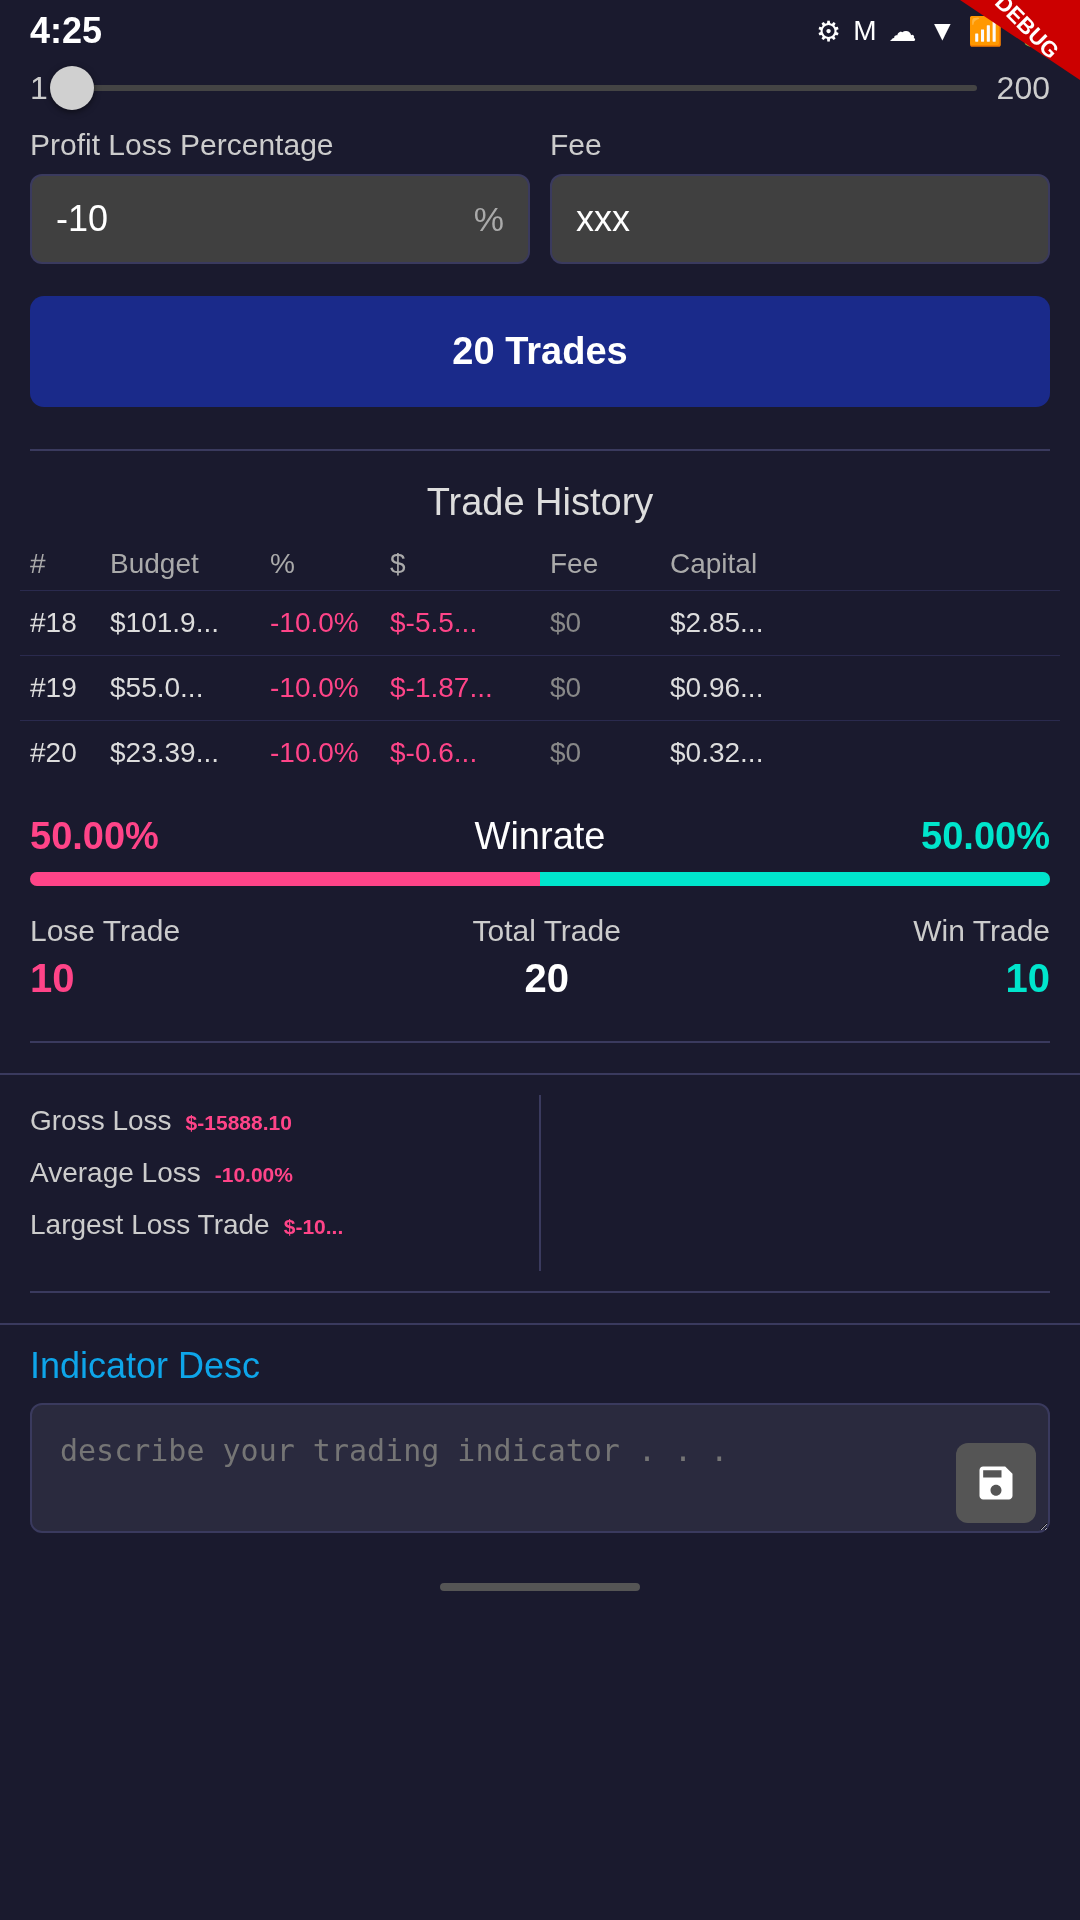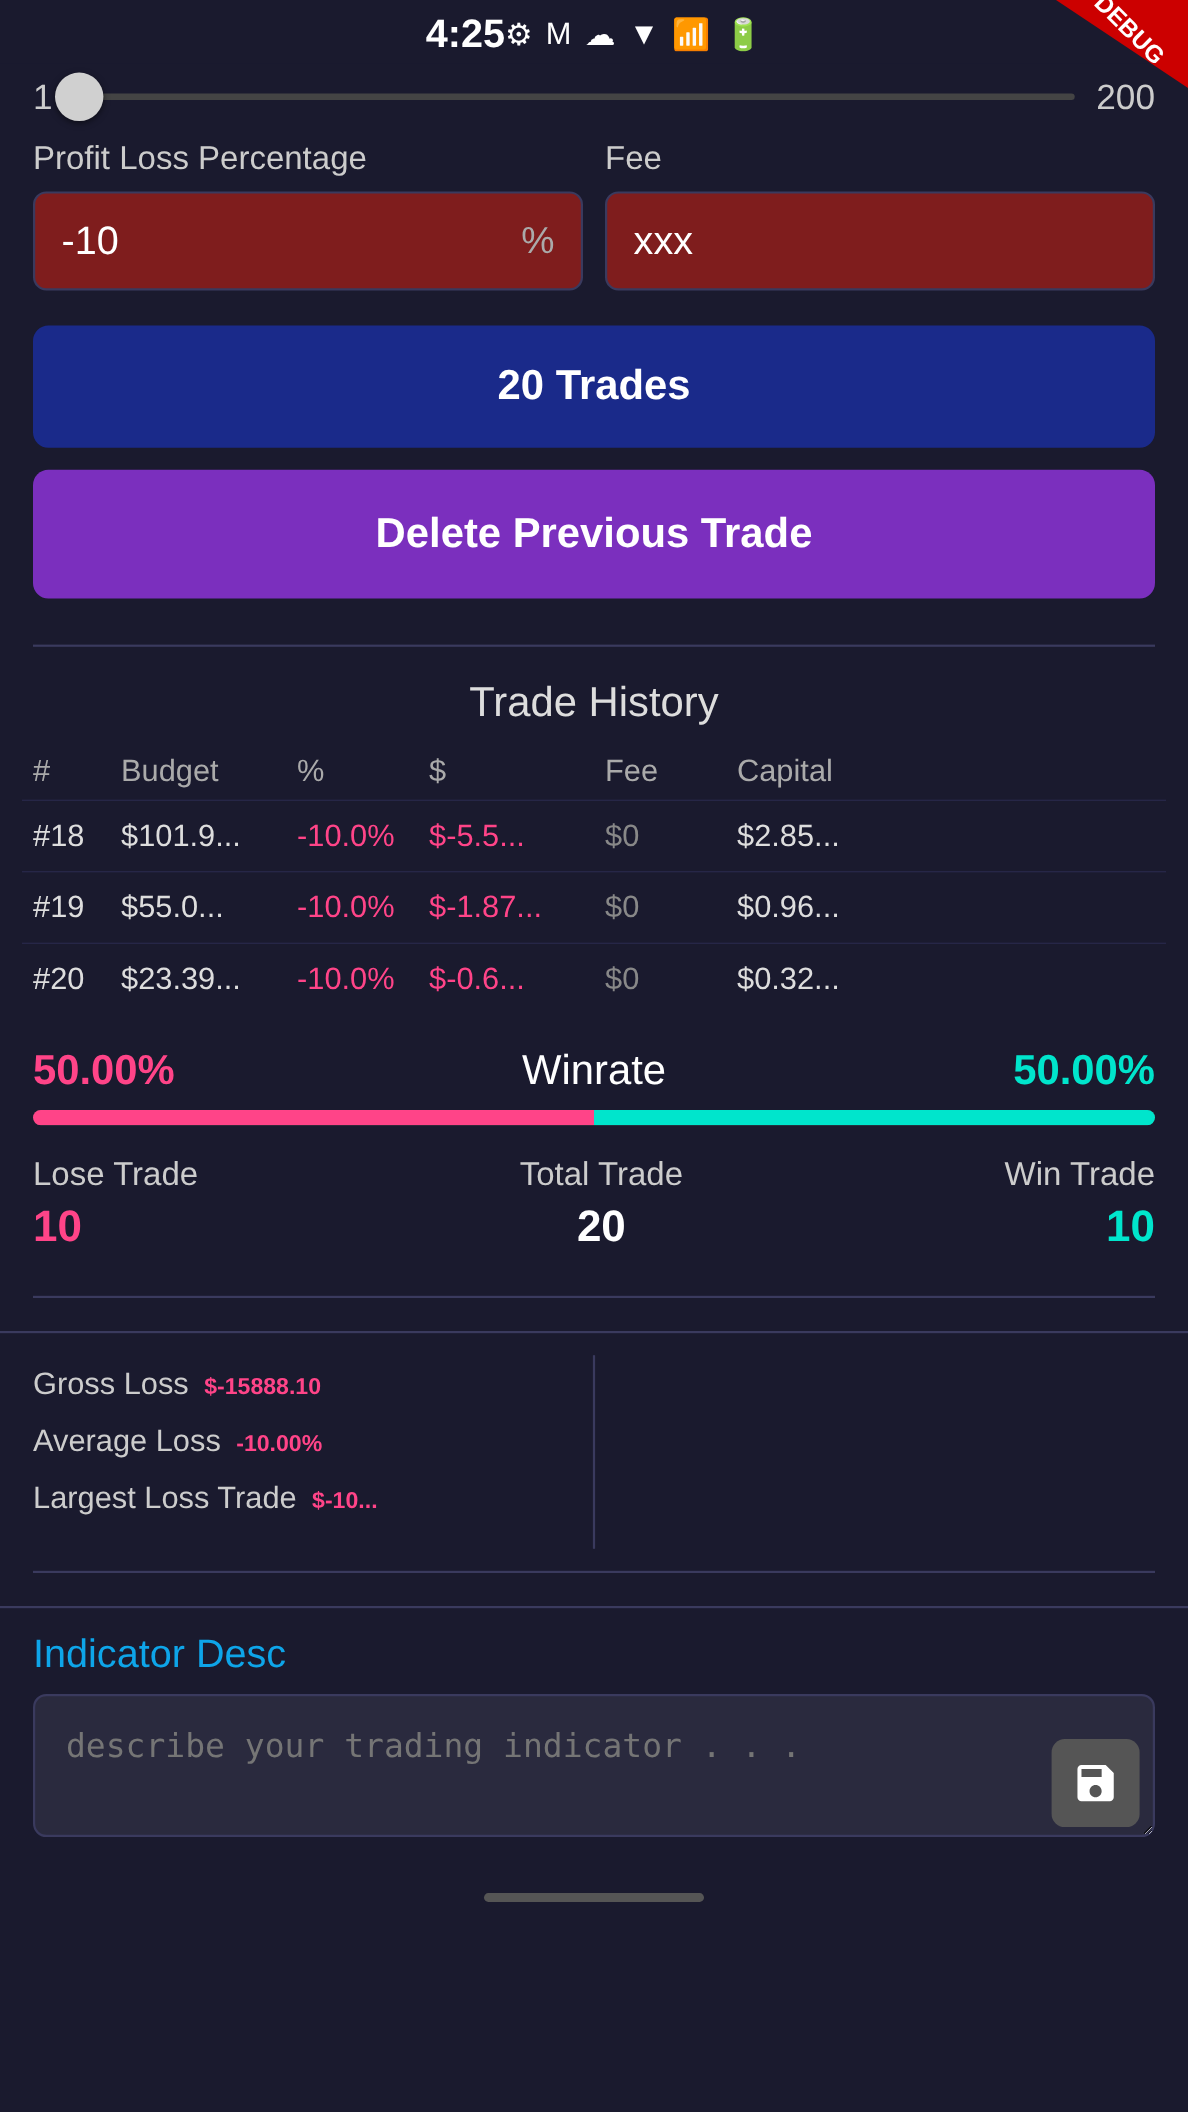--- a/index.html
+++ b/index.html
@@ -10,21 +10,21 @@
       font-family: -apple-system, BlinkMacSystemFont, 'Segoe UI', sans-serif;
       width: 1080px;
       min-height: 1920px;
       overflow-x: hidden;
     }
 
     
     .status-bar {
       display: flex;
       align-items: center;
-      justify-content: center;
+      justify-content: space-between;
       padding: 10px 30px 6px;
       background: #1a1a2e;
       position: relative;
     }
     .status-time {
       font-size: 36px;
       font-weight: 600;
       color: #fff;
     }
     .status-icons {
@@ -110,21 +110,21 @@
       flex: 1;
     }
     .form-label {
       font-size: 30px;
       color: #ccc;
       margin-bottom: 12px;
       display: block;
     }
     .form-input {
       width: 100%;
-      background: #7f1d1d;
+      background: #404040;
       border: 2px solid #3a3a5e;
       border-radius: 12px;
       padding: 22px 24px;
       font-size: 36px;
       color: #fff;
       outline: none;
       display: flex;
       align-items: center;
       justify-content: space-between;
     }
@@ -421,21 +421,20 @@
       <label class="form-label">Fee</label>
       <div class="form-input">
         <input type="text" value="xxx" style="">
       </div>
     </div>
   </div>
 </div>
 
 <div class="buttons-row">
   <button class="btn-trades">20 Trades</button>
-  <button class="btn-delete">Delete Previous Trade</button>
 </div>
 
 <div class="divider"></div>
 
 <div class="table-container">
   <div class="section-title">Trade History</div>
   <div class="table-header">
     <span>#</span>
     <span>Budget</span>
     <span>%</span>

